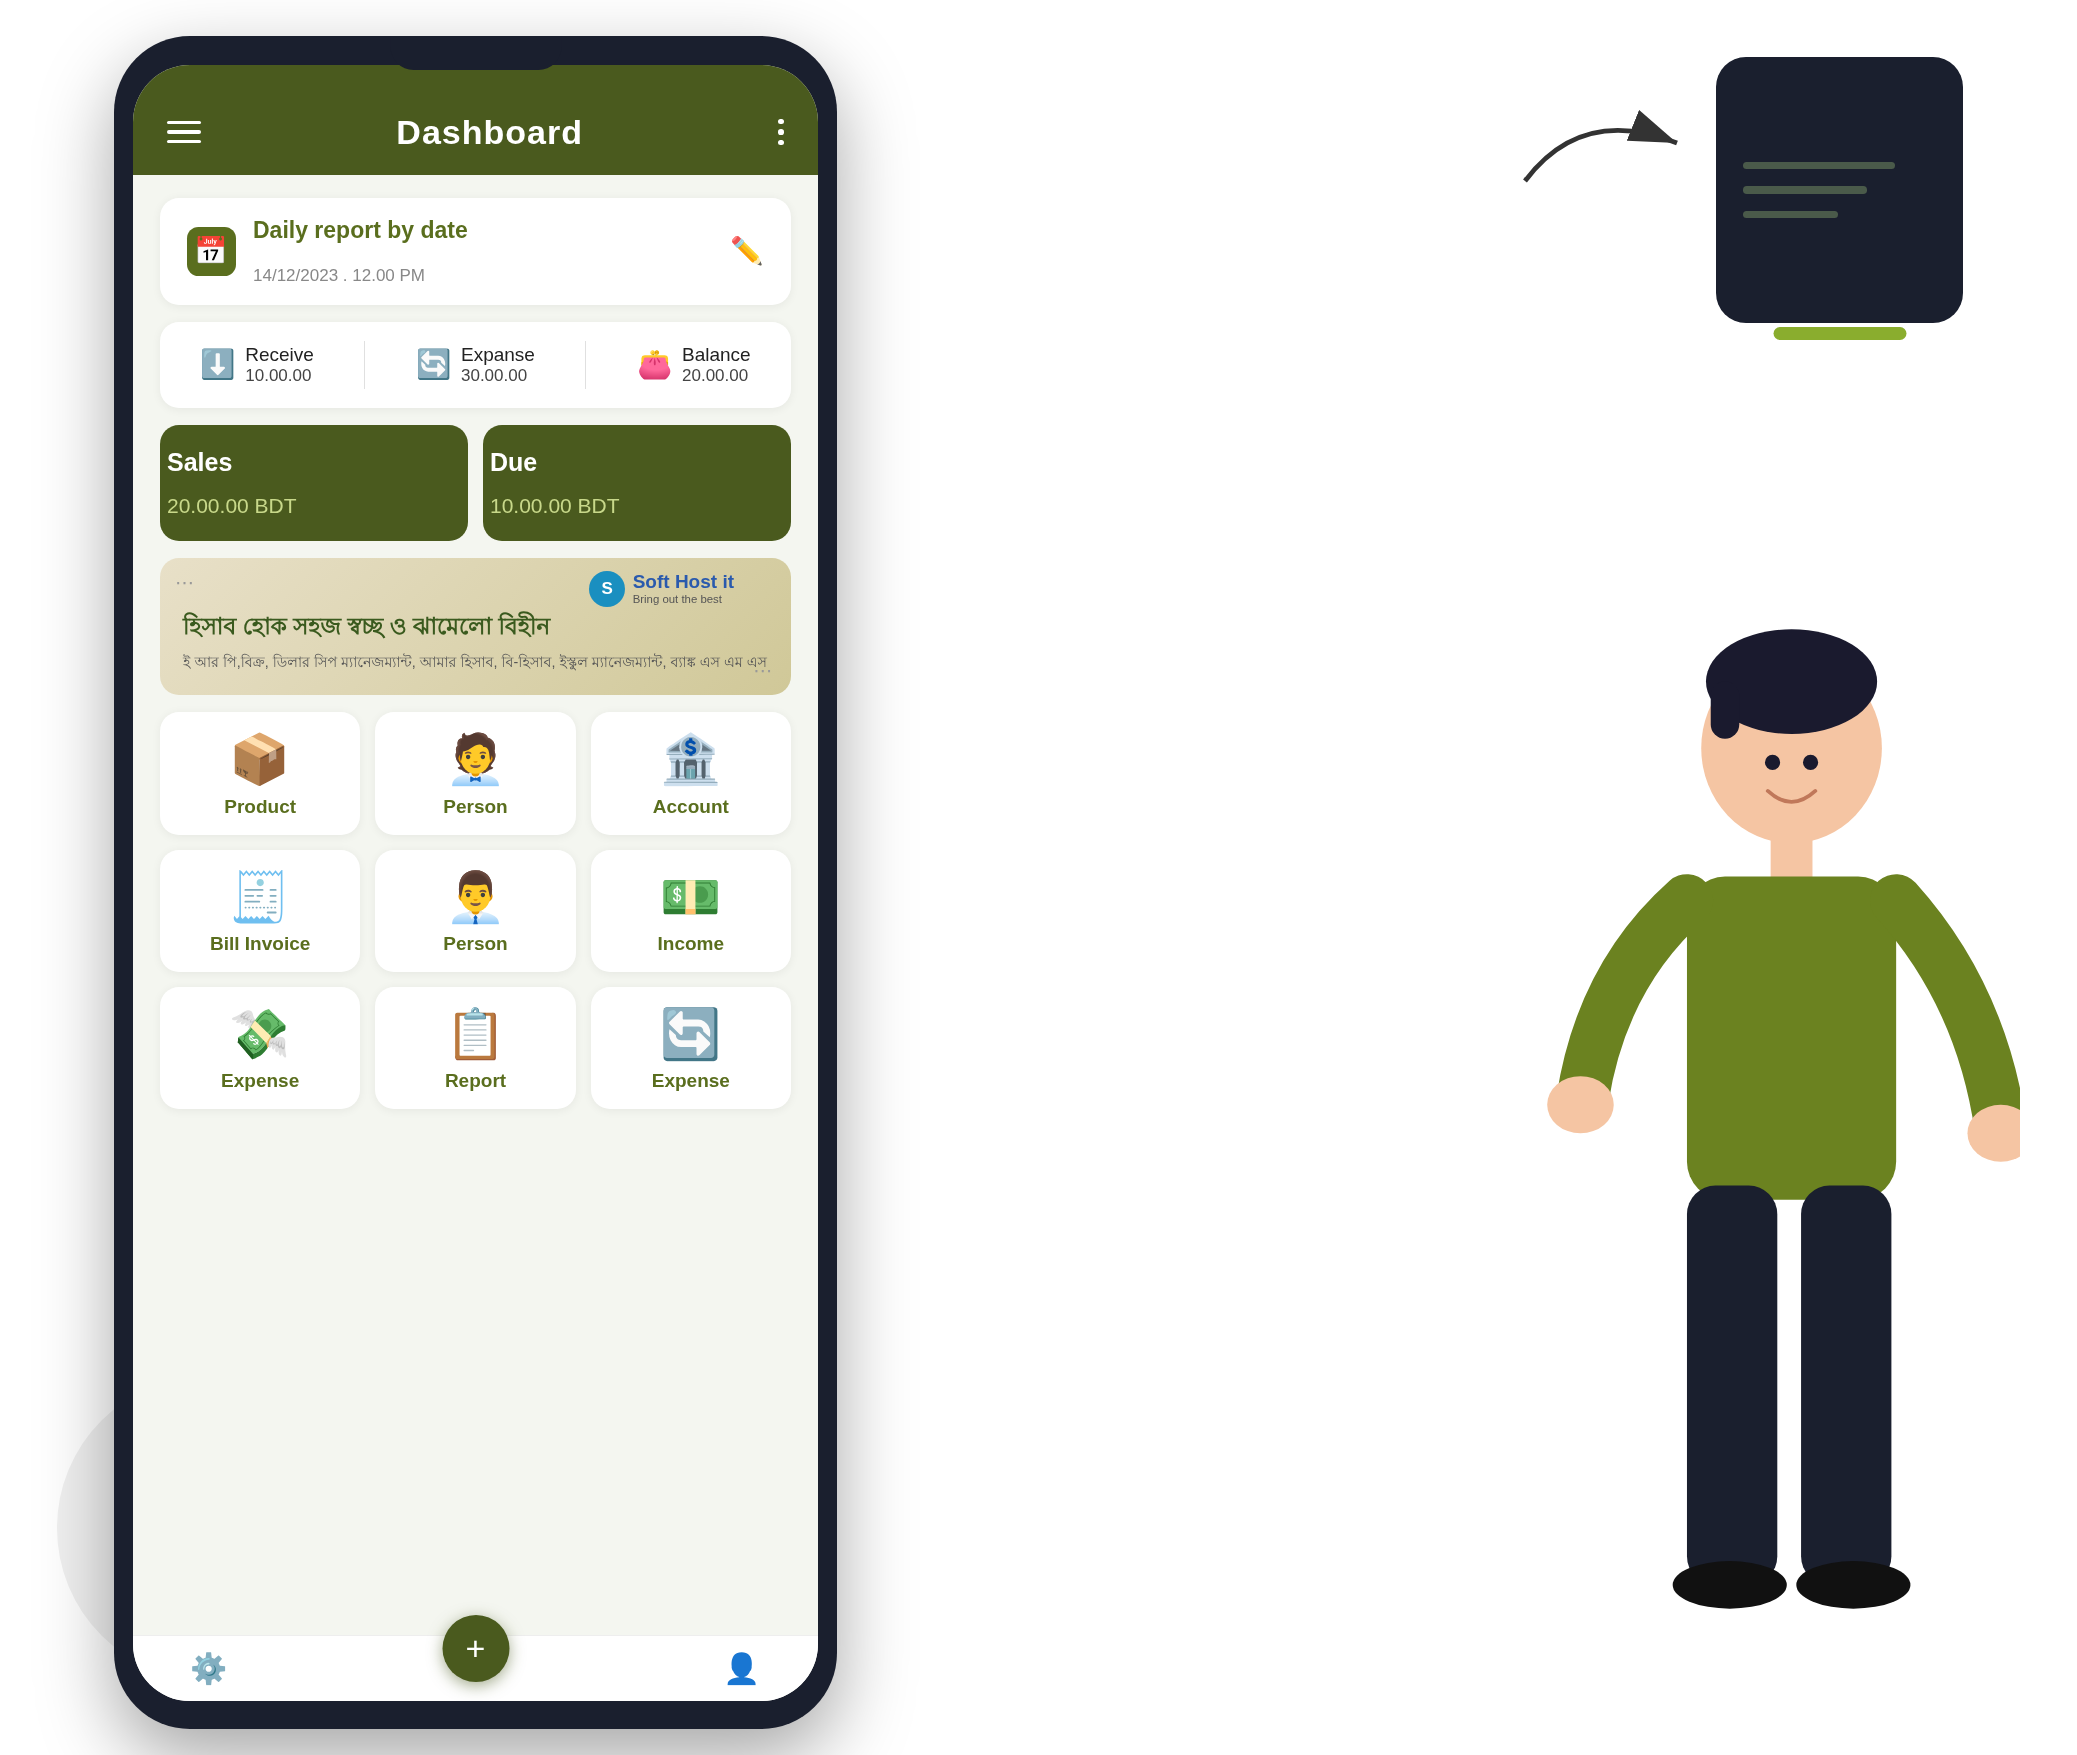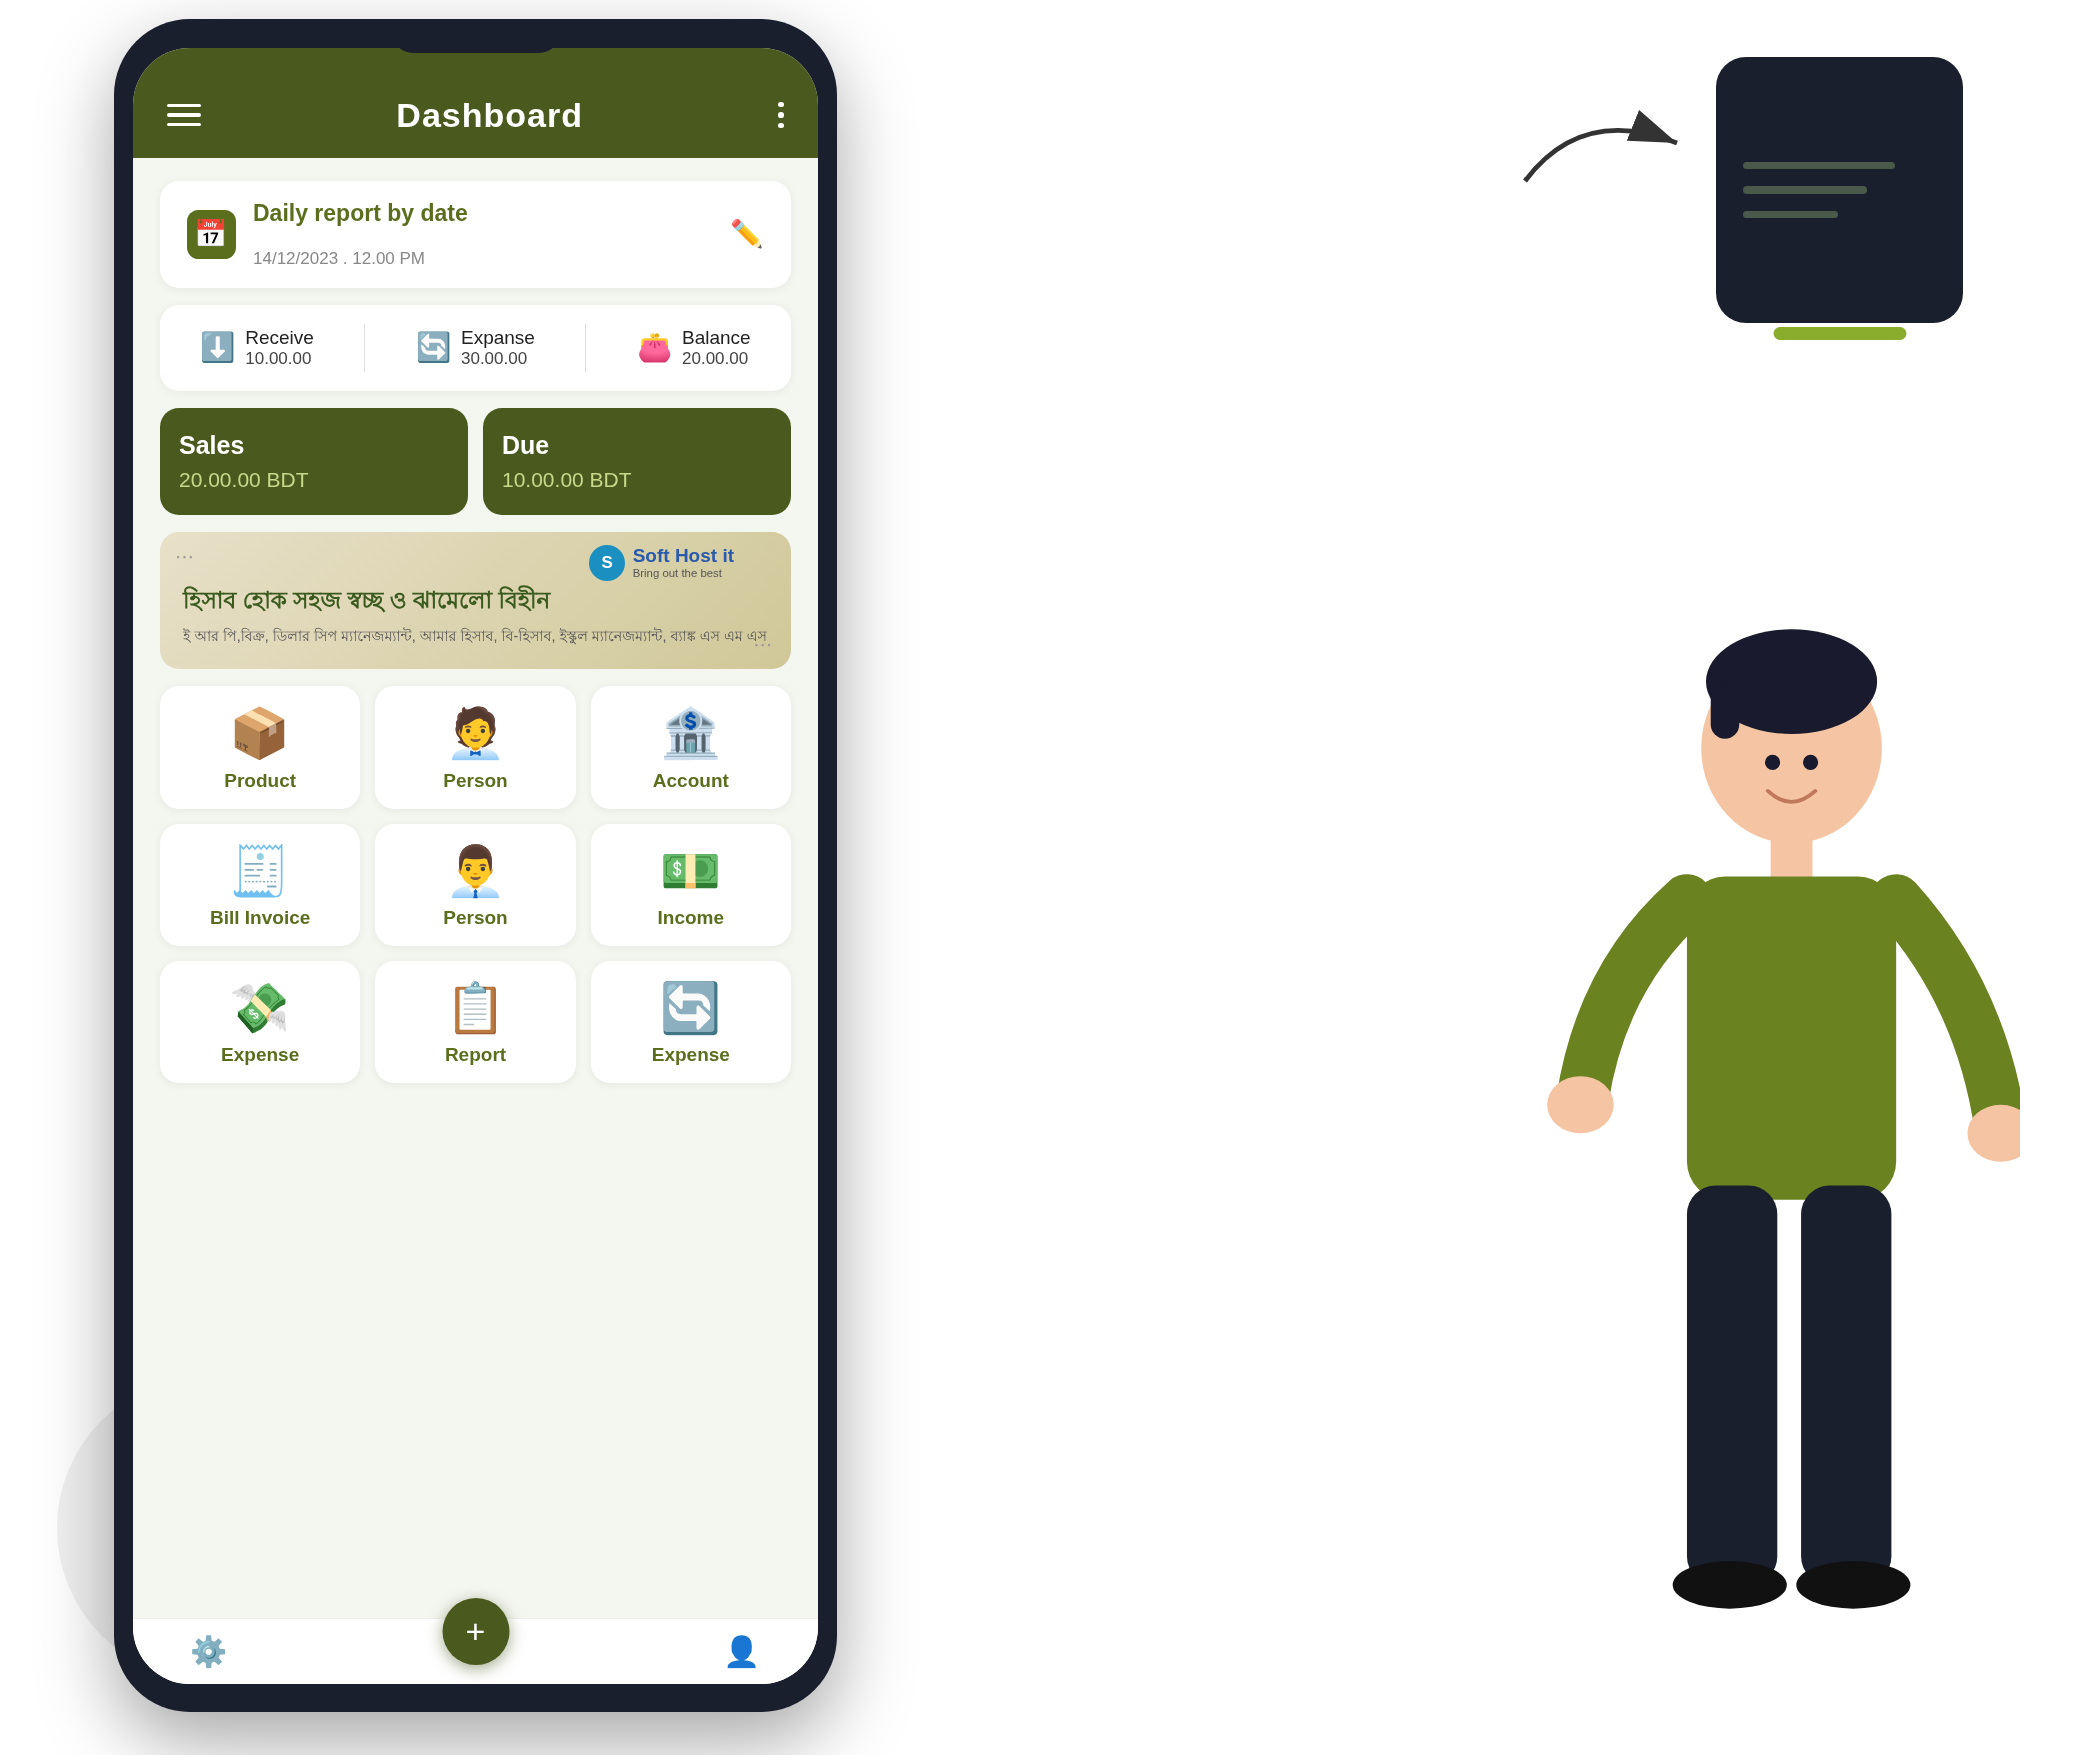--- a/index.html
+++ b/index.html
@@ -31,21 +31,21 @@
       height: 304px;
       background: #f0f0f0;
       border-radius: 50%;
       z-index: 0;
     }
 
     
     .phone-wrapper {
       position: absolute;
       left: 114px;
-      top: 19px;
+      top: 36px;
       width: 742px;
       height: 1712px;
       z-index: 2;
     }
 
     .phone {
       position: relative;
       width: 723px;
       height: 1693px;
       background: #1a1f2e;
@@ -221,24 +221,24 @@
     
     .sales-due-row {
       display: flex;
       gap: 15px;
     }
 
     .sales-card, .due-card {
       flex: 1;
       background: #4a5a1e;
       border-radius: 19px;
-      padding: 23px 19px;
-      display: flex;
-      flex-direction: column;
-      gap: 8px;
+      padding: 23px 7px;
+      display: flex;
+      flex-direction: column;
+      gap: 17px;
     }
 
     .sales-card-label, .due-card-label {
       font-size: 25px;
       font-weight: 700;
       color: #fff;
     }
 
     .sales-card-value, .due-card-value {
       font-size: 21px;

